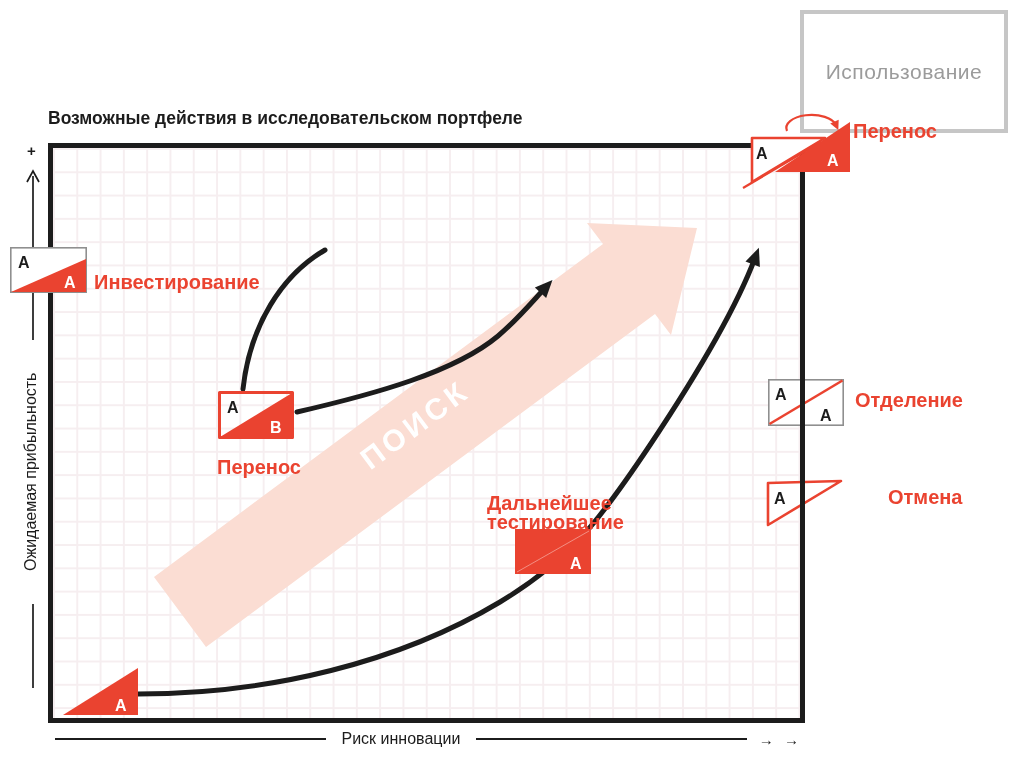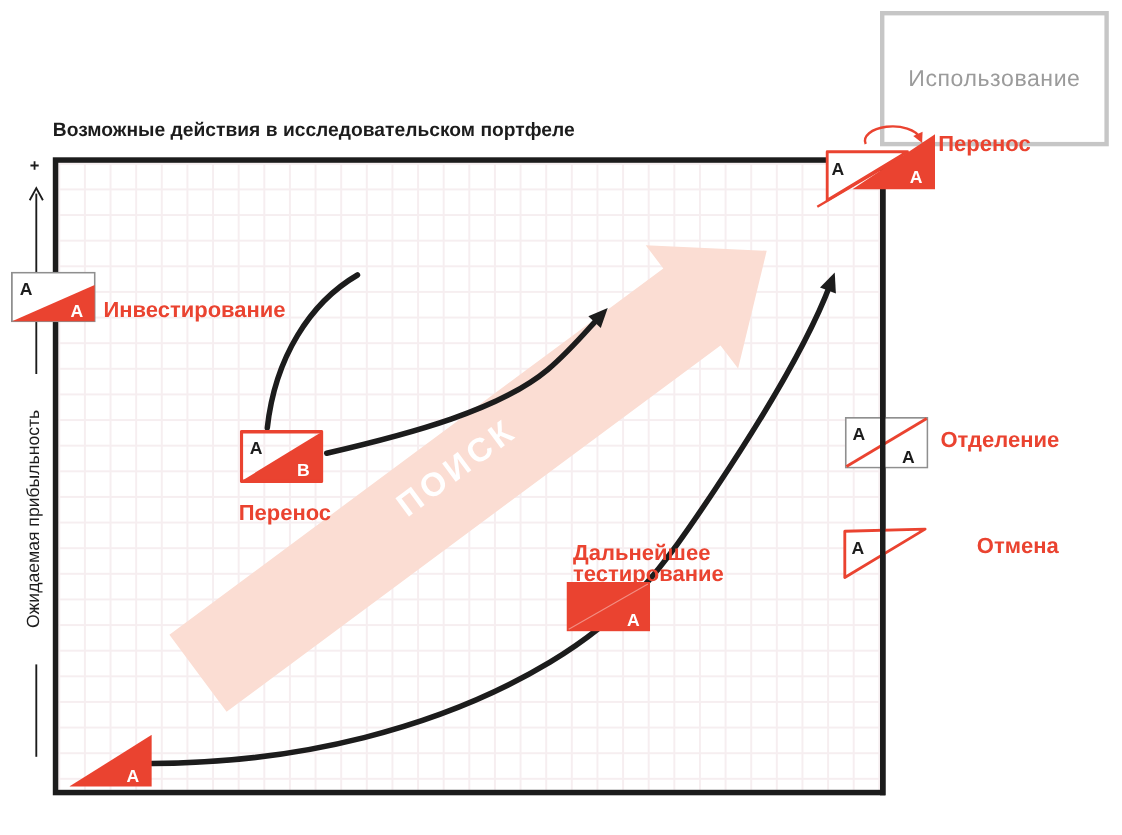--- a/index.html
+++ b/index.html
@@ -92,20 +92,26 @@
   </svg>
 
   <div class="usage-box">
     <span>Использование</span>
   </div>
 
   <div class="page-title">Возможные действия в исследовательском портфеле</div>
 
   <div class="y-plus abs">+</div>
   <div class="y-axis-label">Ожидаемая прибыльность</div>
+  <div class="x-axis">
+    <div class="xline"></div>
+    <div class="xlabel">Риск инновации</div>
+    <div class="xline"></div>
+    <div class="xarrows">→ →</div>
+  </div>
 
   <svg class="abs" style="left:10px;top:247px;" width="77" height="46" viewBox="0 0 77 46">
     <rect class="icon-rect" x="0.8" y="0.8" width="75.4" height="44.4"></rect>
     <polygon class="f-red" points="1,45 76,45 76,12"></polygon>
     <text class="ltr bk" x="8" y="21">А</text>
     <text class="ltr wh" x="54" y="41">А</text>
   </svg>
 
   <svg class="abs" style="left:218px;top:391px;" width="76" height="48" viewBox="0 0 76 48">
     <polygon class="f-red" points="2,46 74,46 74,2"></polygon>
@@ -134,18 +140,18 @@
     <line class="ghost" x1="10" y1="90" x2="88" y2="44"></line>
     <polygon class="red-stroke-fill" points="19,40 92,40 19,84"></polygon>
     <polygon class="f-red" points="117,24 42,74 117,74"></polygon>
     <path class="ghost" marker-end="url(#mk-red)" d="M54 33 A25 13 0 1 1 103 27"></path>
     <text class="ltr bk" x="23" y="61">А</text>
     <text class="ltr wh" x="94" y="68">А</text>
   </svg>
 
   <div class="action-label" style="left:94px;top:259px;">Инвестирование</div>
   <div class="action-label" style="left:217px;top:444px;">Перенос</div>
-  <div class="action-label wrap" style="left:521px;top:480px;">Дальнейшее тестирование</div>
+  <div class="action-label wrap" style="left:487px;top:480px;">Дальнейшее тестирование</div>
   <div class="action-label" style="left:853px;top:108px;">Перенос</div>
   <div class="action-label" style="left:855px;top:377px;">Отделение</div>
   <div class="action-label" style="left:888px;top:474px;">Отмена</div>
 
 </div>
 
 </body></html>

